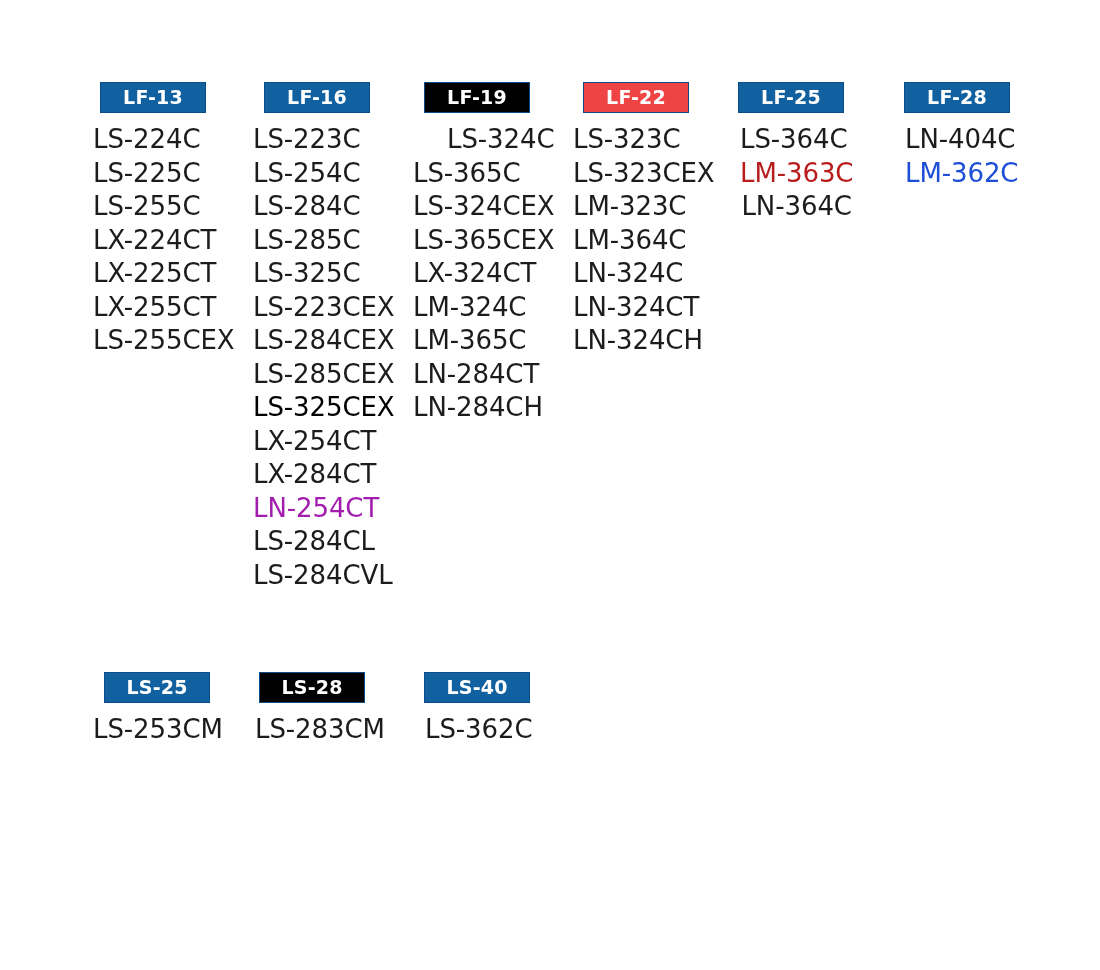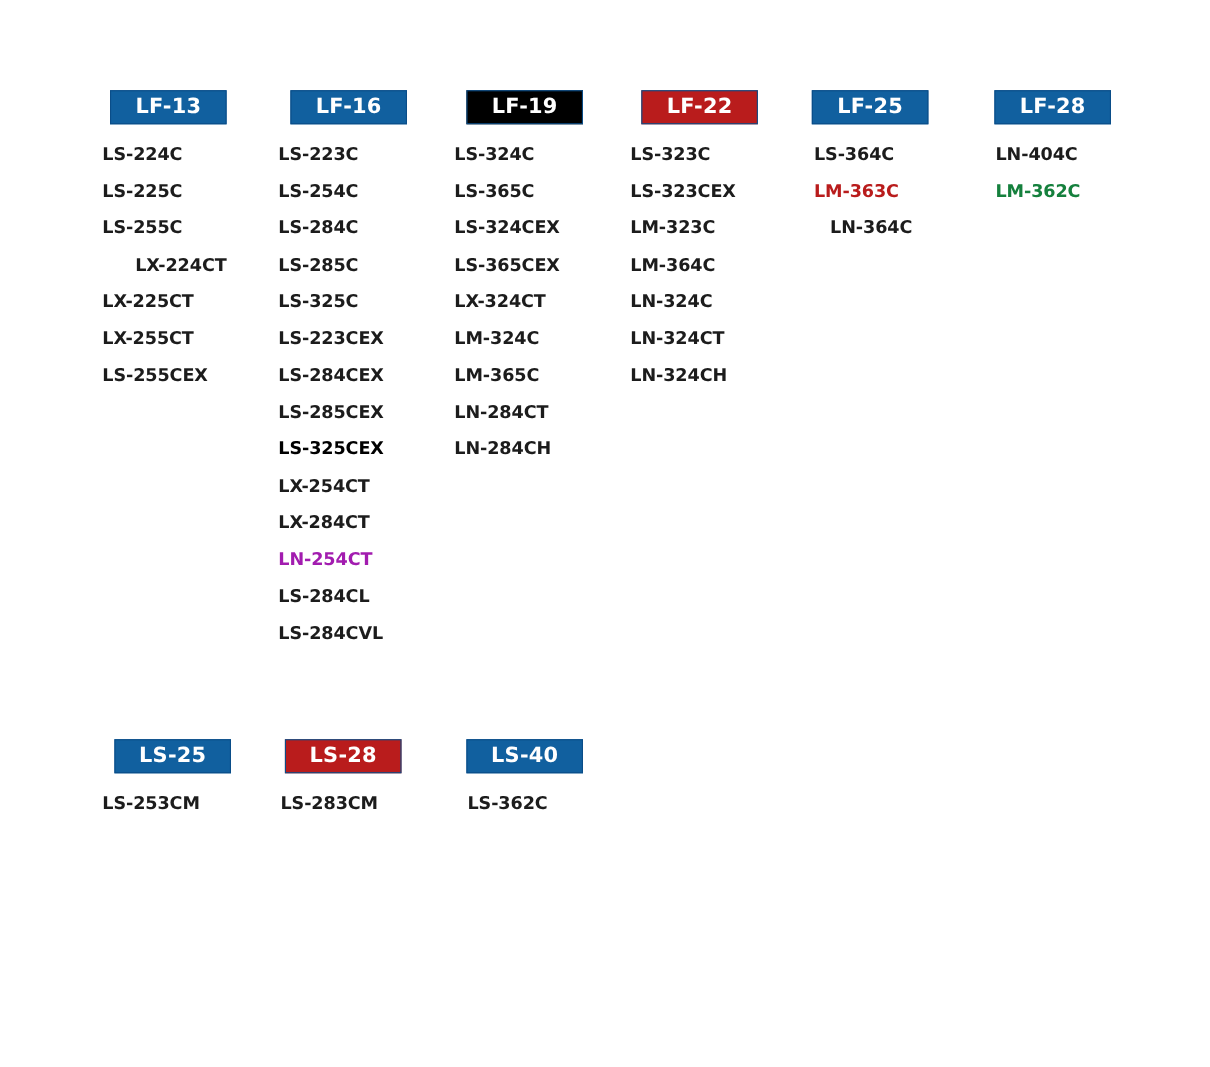--- a/index.html
+++ b/index.html
@@ -48,23 +48,23 @@
   }
 
   .group-list {
     margin: 0;
     padding: 0;
     list-style: none;
     margin-top: 10px;
   }
 
   .group-list li {
-    font-size: 16px;
+    font-size: 26px;
     line-height: 33.5px;
-    font-weight: 700;
+    font-weight: 400;
     color: #1c1c1c;
     white-space: nowrap;
     letter-spacing: -0.1px;
   }
 
   
   #g0 { left: 100px; top: 82px; }
   #g1 { left: 264px; top: 82px; }
   #g2 { left: 424px; top: 82px; }
   #g3 { left: 583px; top: 82px; }
@@ -91,21 +91,21 @@
 <body>
 
 <div class="sheet" style="background: rgb(255, 255, 255);">
 
   <div class="group" id="g0">
     <div class="group-badge" style="background: rgb(17, 96, 159); border-color: rgb(10, 77, 136); color: rgb(255, 255, 255);">LF-13</div>
     <ul class="group-list">
       <li style="color: rgb(28, 28, 28);">LS-224C</li>
       <li style="color: rgb(28, 28, 28);">LS-225C</li>
       <li style="color: rgb(28, 28, 28);">LS-255C</li>
-      <li style="color: rgb(28, 28, 28); text-align: right;">LX-224CT</li>
+      <li style="color: rgb(28, 28, 28);">LX-224CT</li>
       <li style="color: rgb(28, 28, 28);">LX-225CT</li>
       <li style="color: rgb(28, 28, 28);">LX-255CT</li>
       <li style="color: rgb(28, 28, 28);">LS-255CEX</li>
     </ul>
   </div>
 
   <div class="group" id="g1">
     <div class="group-badge" style="background: rgb(17, 96, 159); border-color: rgb(10, 77, 136); color: rgb(255, 255, 255);">LF-16</div>
     <ul class="group-list">
       <li style="color: rgb(28, 28, 28);">LS-223C</li>
@@ -121,34 +121,34 @@
       <li style="color: rgb(28, 28, 28);">LX-284CT</li>
       <li style="color: #a21caf;">LN-254CT</li>
       <li style="color: rgb(28, 28, 28);">LS-284CL</li>
       <li style="color: rgb(28, 28, 28);">LS-284CVL</li>
     </ul>
   </div>
 
   <div class="group" id="g2">
     <div class="group-badge" style="background: #000000; border-color: rgb(10, 77, 136); color: rgb(255, 255, 255);">LF-19</div>
     <ul class="group-list">
-      <li style="color: rgb(28, 28, 28);">LS-324C</li>
+      <li style="color: rgb(28, 28, 28); text-align: right;">LS-324C</li>
       <li style="color: rgb(28, 28, 28);">LS-365C</li>
       <li style="color: rgb(28, 28, 28);">LS-324CEX</li>
       <li style="color: rgb(28, 28, 28);">LS-365CEX</li>
       <li style="color: rgb(28, 28, 28);">LX-324CT</li>
       <li style="color: rgb(28, 28, 28);">LM-324C</li>
       <li style="color: rgb(28, 28, 28);">LM-365C</li>
       <li style="color: rgb(28, 28, 28);">LN-284CT</li>
       <li style="color: rgb(28, 28, 28);">LN-284CH</li>
     </ul>
   </div>
 
   <div class="group" id="g3">
-    <div class="group-badge" style="background: #b91c1c; border-color: rgb(10, 77, 136); color: rgb(255, 255, 255);">LF-22</div>
+    <div class="group-badge" style="background: #ef4444; border-color: rgb(10, 77, 136); color: rgb(255, 255, 255);">LF-22</div>
     <ul class="group-list">
       <li style="color: rgb(28, 28, 28);">LS-323C</li>
       <li style="color: rgb(28, 28, 28);">LS-323CEX</li>
       <li style="color: rgb(28, 28, 28);">LM-323C</li>
       <li style="color: rgb(28, 28, 28);">LM-364C</li>
       <li style="color: rgb(28, 28, 28);">LN-324C</li>
       <li style="color: rgb(28, 28, 28);">LN-324CT</li>
       <li style="color: rgb(28, 28, 28);">LN-324CH</li>
     </ul>
   </div>
@@ -159,33 +159,33 @@
       <li style="color: rgb(28, 28, 28);">LS-364C</li>
       <li style="color: #b91c1c;">LM-363C</li>
       <li style="color: rgb(28, 28, 28); text-align: center;">LN-364C</li>
     </ul>
   </div>
 
   <div class="group" id="g5">
     <div class="group-badge" style="background: rgb(17, 96, 159); border-color: rgb(10, 77, 136); color: rgb(255, 255, 255);">LF-28</div>
     <ul class="group-list">
       <li style="color: rgb(28, 28, 28);">LN-404C</li>
-      <li style="color: #15803d;">LM-362C</li>
+      <li style="color: #1d4ed8;">LM-362C</li>
     </ul>
   </div>
 
   <div class="group" id="g6">
     <div class="group-badge" style="background: rgb(17, 96, 159); border-color: rgb(10, 77, 136); color: rgb(255, 255, 255);">LS-25</div>
     <ul class="group-list">
       <li style="color: rgb(28, 28, 28);">LS-253CM</li>
     </ul>
   </div>
 
   <div class="group" id="g7">
-    <div class="group-badge" style="background: #b91c1c; border-color: rgb(10, 77, 136); color: rgb(255, 255, 255);">LS-28</div>
+    <div class="group-badge" style="background: #000000; border-color: rgb(10, 77, 136); color: rgb(255, 255, 255);">LS-28</div>
     <ul class="group-list">
       <li style="color: rgb(28, 28, 28);">LS-283CM</li>
     </ul>
   </div>
 
   <div class="group" id="g8">
     <div class="group-badge" style="background: rgb(17, 96, 159); border-color: rgb(10, 77, 136); color: rgb(255, 255, 255);">LS-40</div>
     <ul class="group-list">
       <li style="color: rgb(28, 28, 28);">LS-362C</li>
     </ul>

